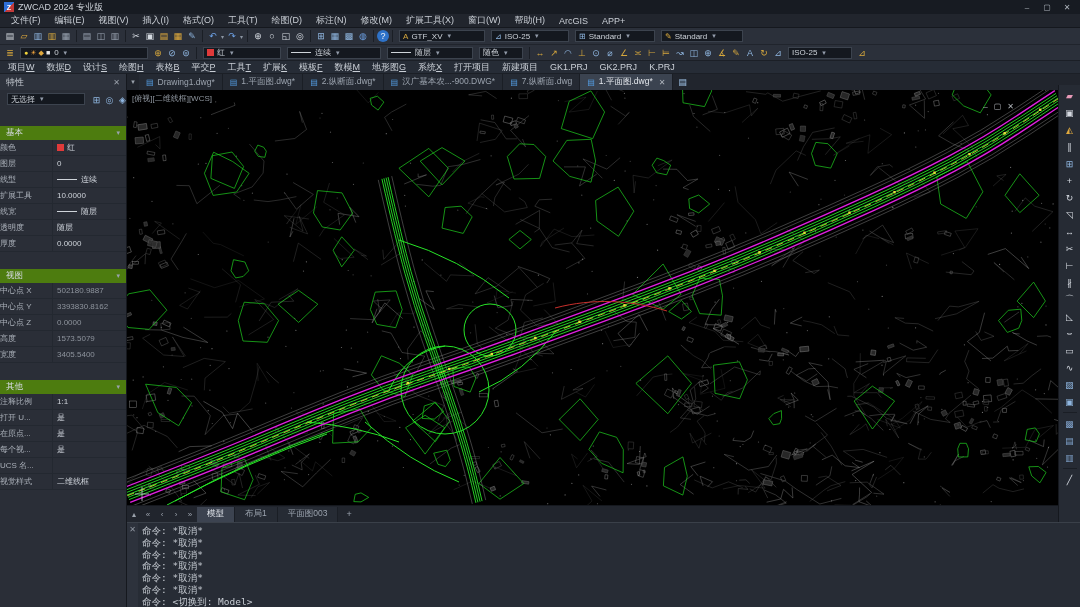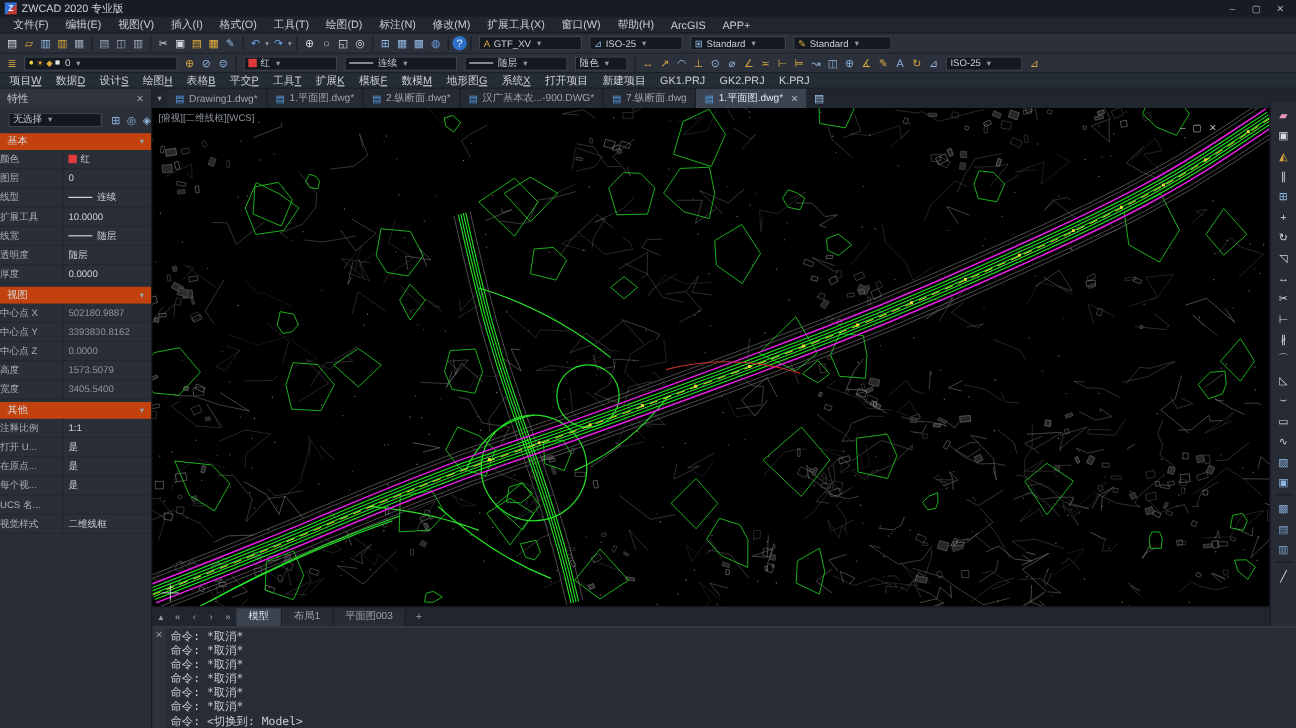--- a/index.html
+++ b/index.html
@@ -37,24 +37,24 @@
 #propshead{width:127px;height:16px;background:#2e333d;display:flex;align-items:center;padding:0 6px;border-right:1px solid #15181e;flex:none}
 #propshead .x{margin-left:auto;color:#9aa1ab;font-size:8px}
 .tabsdd{width:12px;color:#9aa1ab;font-size:7px;text-align:center;flex:none}
 .dtab{display:inline-flex;align-items:center;height:16px;padding:0 7px;font-size:8.5px;color:#9ba3ae;background:#252a33;border-right:1px solid #1a1e25;gap:4px;white-space:nowrap;flex:none}
 .dtab.active{background:#3b4350;color:#e3e7ec}
 .dtab .dic{color:#55a0e8;font-size:8px}
 .dtab .tx{color:#aeb4bc;font-size:8px;margin-left:2px}
 .newdoc{color:#9fc3e8;font-size:9px;padding:0 5px}
 
 #props{position:absolute;left:0;top:90px;width:127px;height:517px;background:#2a2e37;border-right:1px solid #15181e;overflow:hidden}
-#selrow{display:flex;align-items:center;padding:3px 3px 3px 4px;gap:2px}
+#selrow{display:flex;align-items:flex-start;padding:3px 3px 3px 4px;gap:2px}
 #selcombo{width:78px}
 .selic{width:13px;height:13px;display:inline-flex;align-items:center;justify-content:center;color:#8fb6e0;font-size:9px}
-.psec{height:14px;background:#c2410c;color:#d4d9e0;display:flex;align-items:center;padding:0 6px;font-size:8.5px;margin-top:2px}
+.psec{height:14px;background:#4d7c0f;color:#d4d9e0;display:flex;align-items:center;padding:0 6px;font-size:8.5px;margin-top:17px}
 .psec::after{content:"▾";margin-left:auto;color:#9aa3af;font-size:7px}
 .prow{display:flex;height:16px;align-items:center;border-bottom:1px solid #232830}
 .plabel{width:52px;color:#a9afb8;font-size:8px;flex:none;white-space:nowrap;overflow:hidden}
 .pval{flex:1;display:flex;align-items:center;color:#ced3da;font-size:8px;border-left:1px solid #232830;padding-left:4px;height:100%;white-space:nowrap;overflow:hidden}
 .dimmed .pval{color:#8d939c}
 
 #drawing{position:absolute;left:127px;top:90px;width:931px;height:415px;background:#000}
 #map{position:absolute;left:0;top:0}
 .vplabel{position:absolute;left:5px;top:3px;color:#8f969f;font-size:8px}
 .minictl{position:absolute;right:44px;top:12px;display:flex;gap:6px;color:#cfd4da;font-size:8px;opacity:.85}
@@ -73,21 +73,21 @@
 .cmdx{width:11px;color:#8f96a0;font-size:8px;text-align:center;padding-top:2px;background:#2d323c;flex:none}
 #cmdlines{padding:2px 4px;font-family:"DejaVu Sans Mono",monospace;font-size:9.5px;line-height:11.8px;color:#c6cbd2;white-space:pre}
 </style>
 </head>
 <body>
 
 <div id="app">
 
   <div id="titlebar" class="strip">
     <span class="appicon">Z</span>
-    <span class="title">ZWCAD 2020 专业版</span>
+    <span class="title">ZWCAD 2024 专业版</span>
     <span class="wbtns">
       <span class="wbtn">–</span>
       <span class="wbtn">▢</span>
       <span class="wbtn">✕</span>
     </span>
   </div>
 
   <div id="menubar" class="strip">
       <span class="menu-item">文件(F)</span>
       <span class="menu-item">编辑(E)</span>

